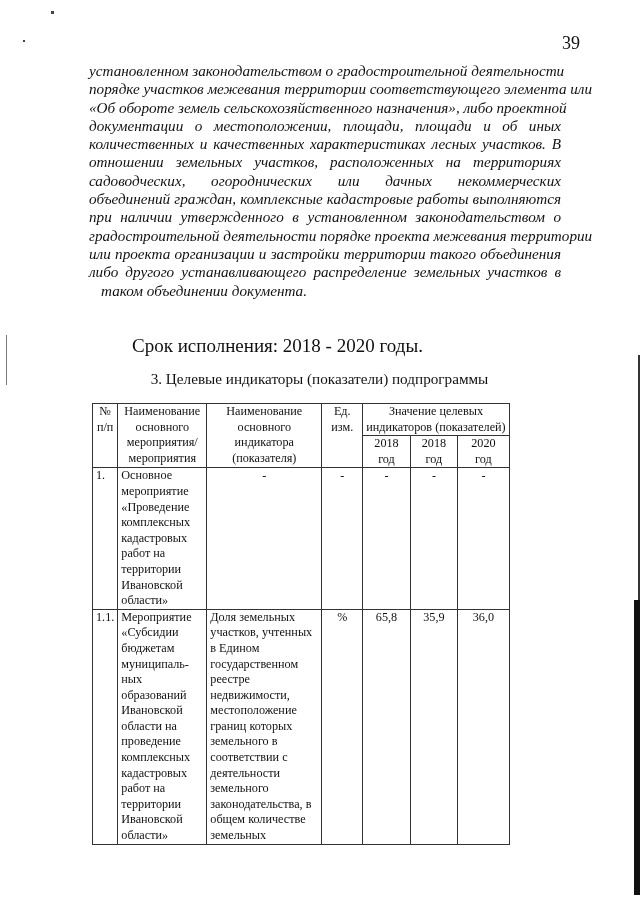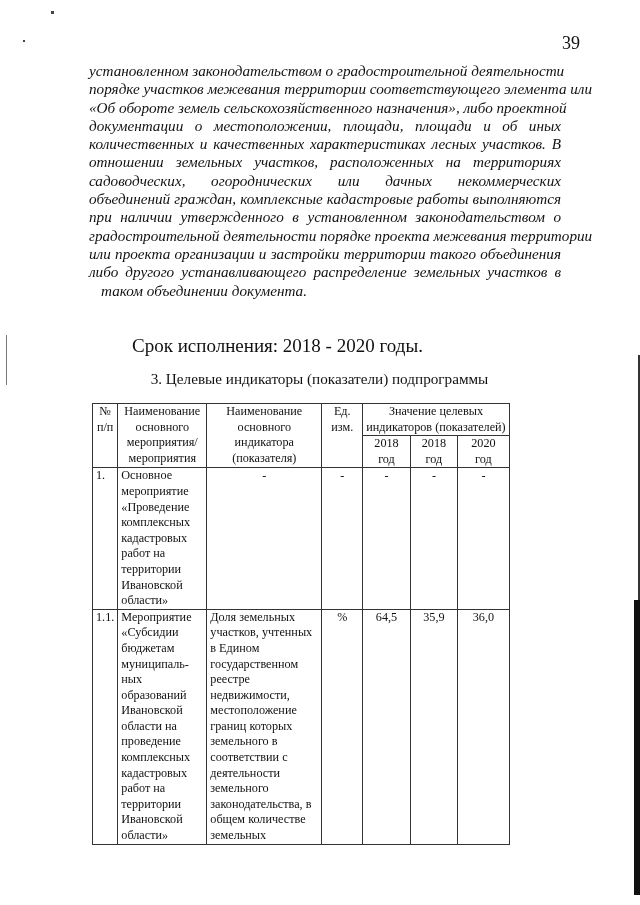--- a/index.html
+++ b/index.html
@@ -184,18 +184,18 @@
           <span>границ которых</span>
           <span>земельного в</span>
           <span>соответствии с</span>
           <span>деятельности</span>
           <span>земельного</span>
           <span>законодательства, в</span>
           <span>общем количестве</span>
           <span>земельных</span>
         </td>
       <td class="center">%</td>
-      <td class="center">64,5</td>
+      <td class="center">65,8</td>
       <td class="center">35,9</td>
       <td class="center">36,0</td>
     </tr>
   </tbody>
 </table>
 
 </body></html>

